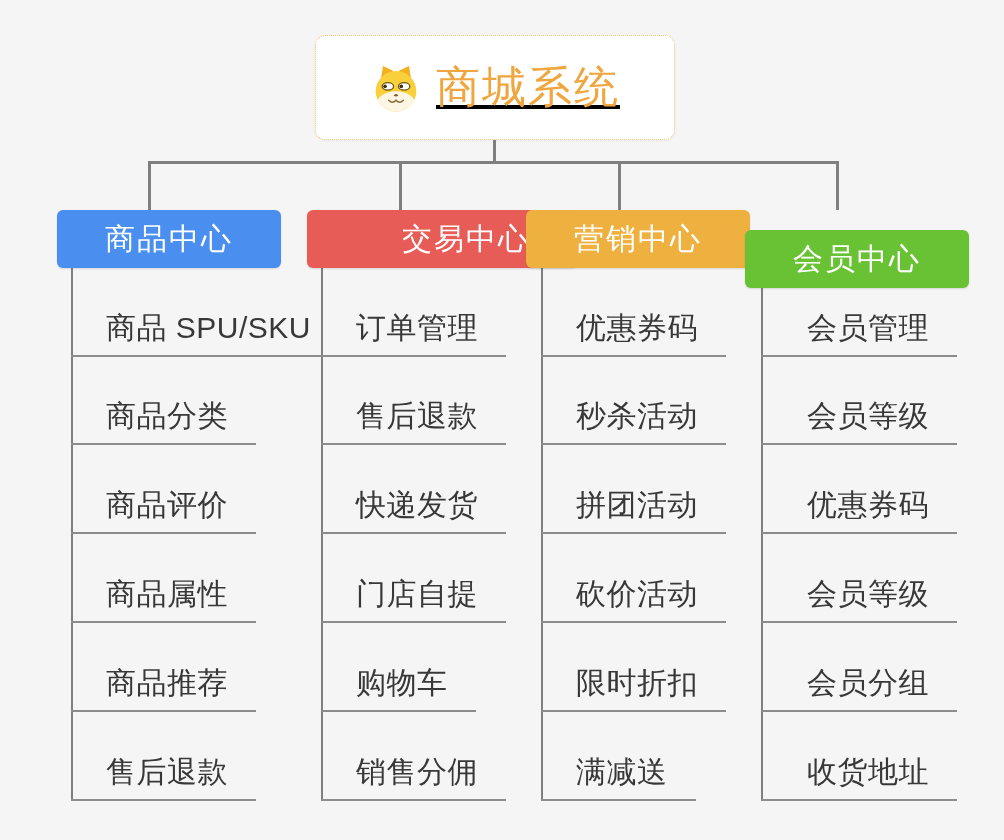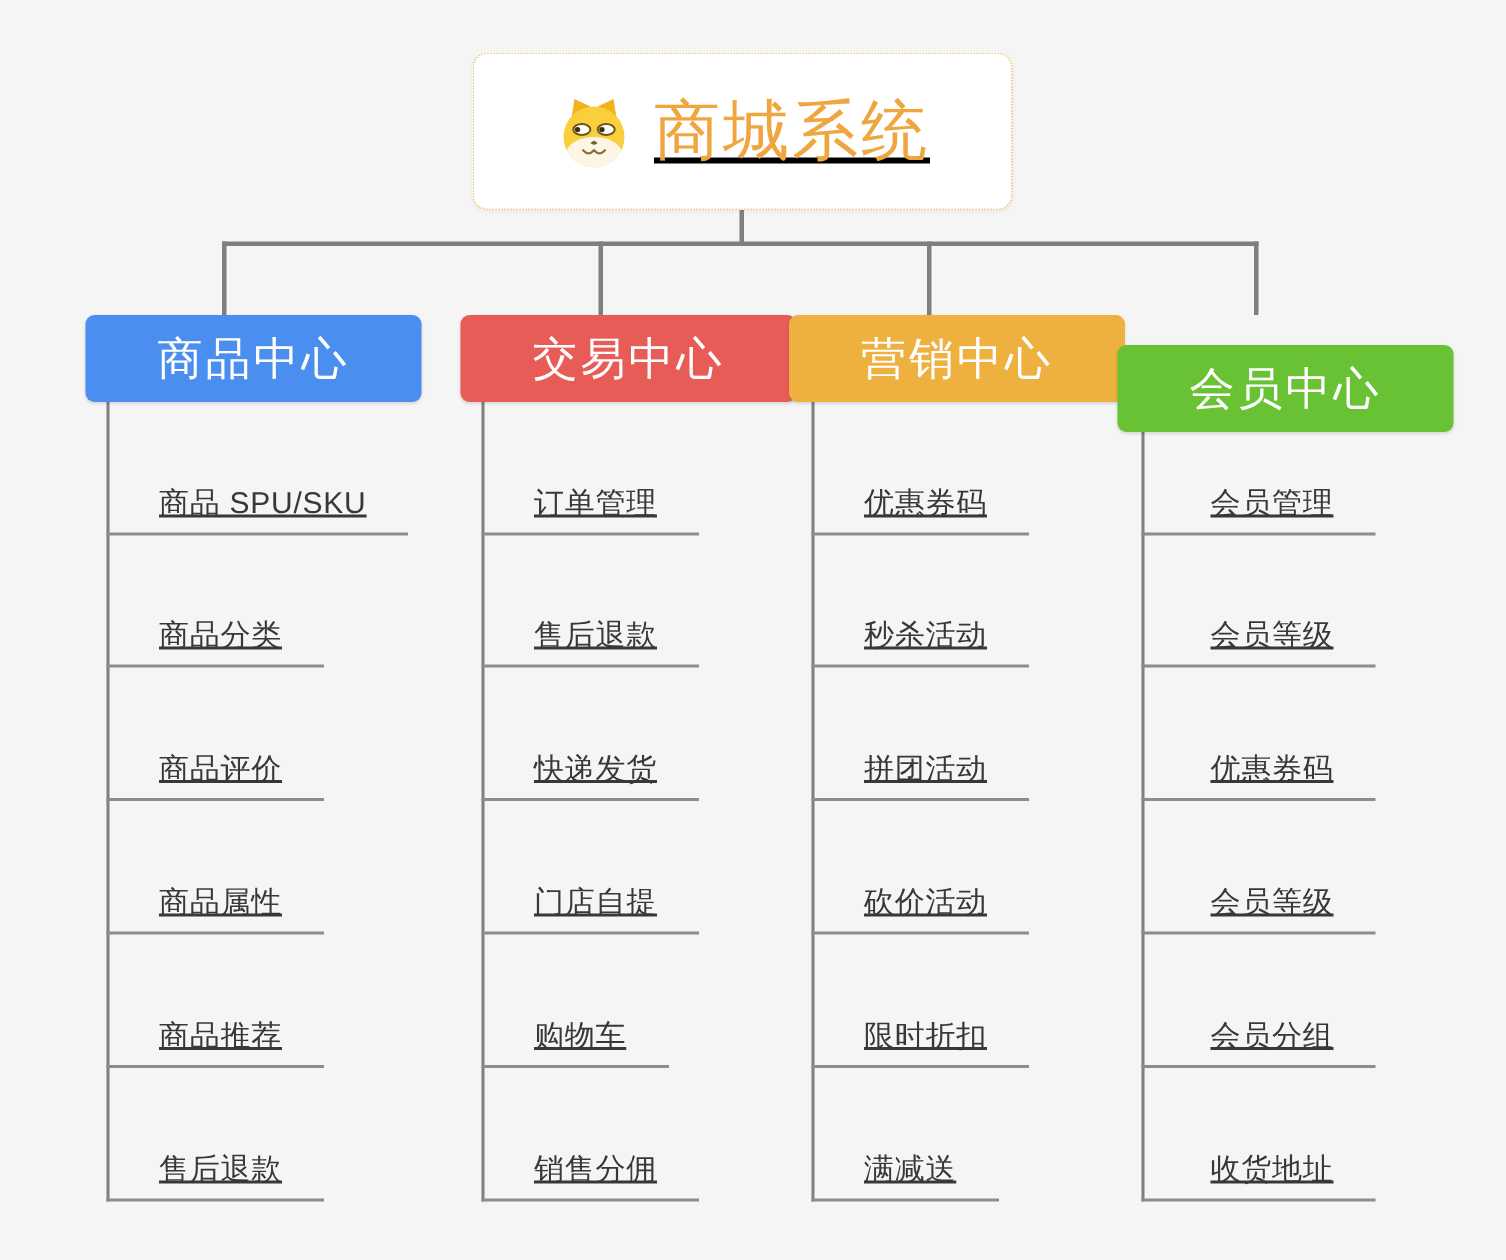--- a/index.html
+++ b/index.html
@@ -29,29 +29,29 @@
   .drop-0{left:148px;} .drop-1{left:399px;} .drop-2{left:618px;} .drop-3{left:836px;}
   .spine{width:2px;top:268px;height:533px;}
   .spine-0{left:71px;} .spine-1{left:321px;} .spine-2{left:541px;} .spine-3{left:761px;}
   
   .branch-box{
     position:absolute;top:210px;width:224px;height:58px;border-radius:6px;
     display:flex;align-items:center;justify-content:center;
     color:#ffffff;font-size:30px;letter-spacing:2px;white-space:nowrap;
     box-shadow:0 1px 2px rgba(0,0,0,.12);cursor:pointer;
   }
-  .bx-0{left:57px;} .bx-1{left:307px;} .bx-2{left:526px;} .bx-3{left:745px;margin-top:20px;}
+  .bx-0{left:57px;} .bx-1{left:307px;padding-left:47px;} .bx-2{left:526px;} .bx-3{left:745px;margin-top:20px;}
   
   .leaf{
     position:absolute;height:42px;box-sizing:content-box;width:max-content;
     padding:0 28px 0 35px;
     border-bottom:2px solid var(--leaf-underline,#8c8c8c);
-    display:flex;align-items:flex-end;
-    color:var(--leaf-text,#383838);font-size:20px;letter-spacing:.5px;
-    line-height:1;white-space:nowrap;cursor:pointer;text-decoration:underline;
+    display:flex;align-items:flex-start;
+    color:var(--leaf-text,#383838);font-size:30px;letter-spacing:.5px;
+    line-height:1;white-space:nowrap;cursor:pointer;
   }
   .leaf span{padding-bottom:9px;}
   .col-0{left:71px;} .col-1{left:321px;} .col-2{left:541px;} .col-3{left:761px;padding-left:46px;}
   .row-0{top:313px;} .row-1{top:401px;} .row-2{top:490px;}
   .row-3{top:579px;} .row-4{top:668px;} .row-5{top:757px;}
 </style>
 </head>
 <body>
 
 <div class="root-node">

